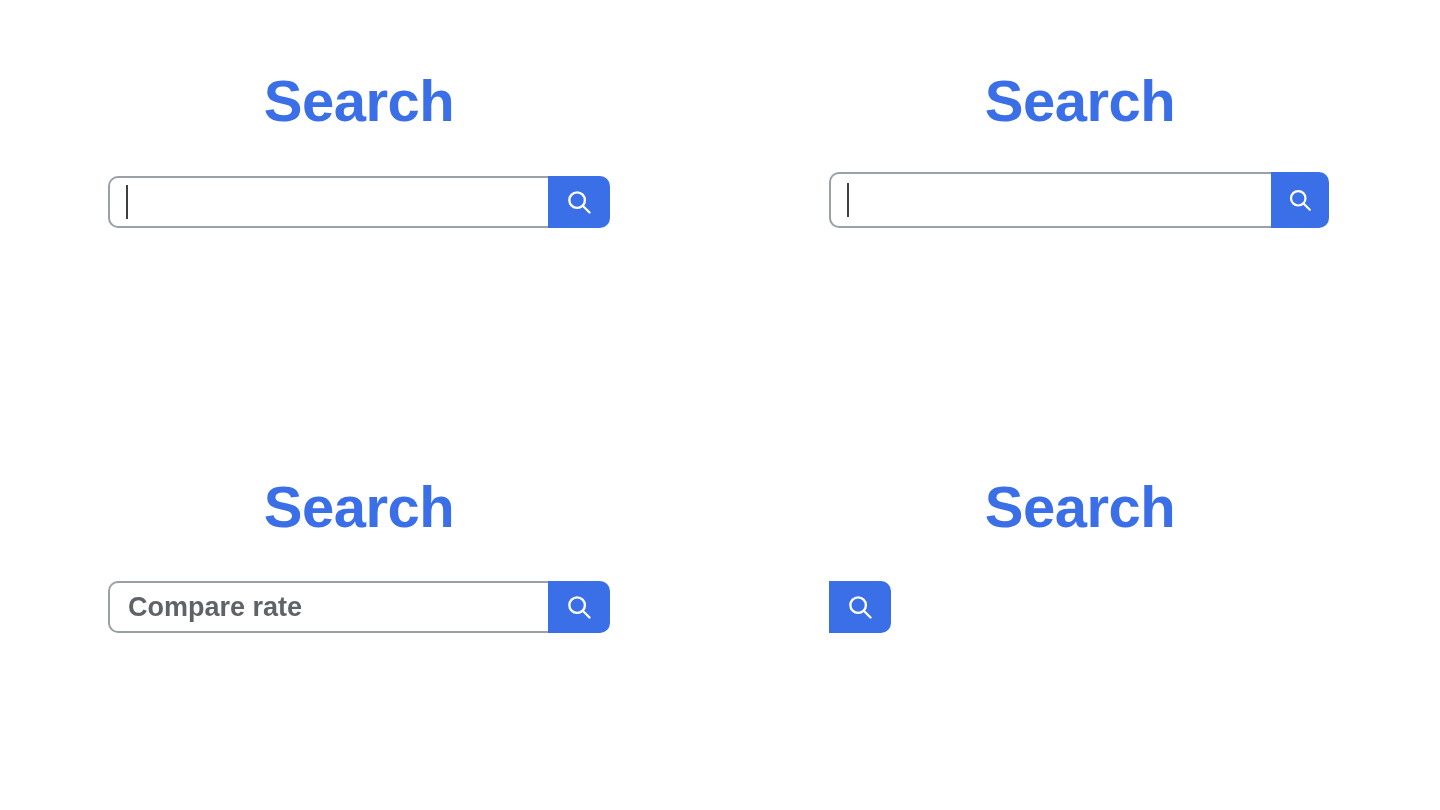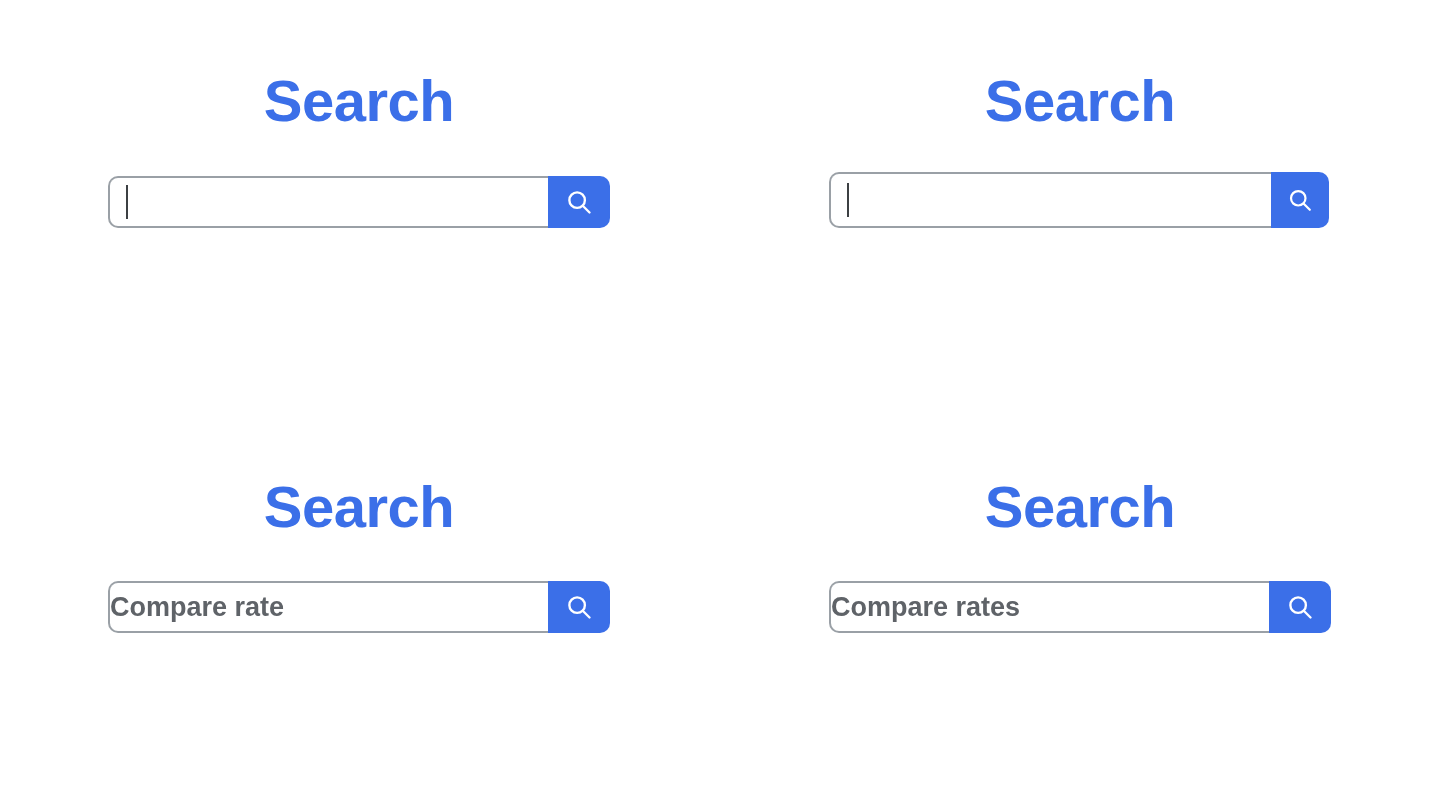--- a/index.html
+++ b/index.html
@@ -46,20 +46,21 @@
   .search-input {
     flex: 1 1 auto;
     box-sizing: border-box;
     border: 2px solid #9aa0a6;
     border-right: none;
     border-top-left-radius: 10px;
     border-bottom-left-radius: 10px;
     background: #ffffff;
     display: flex;
     align-items: center;
+    padding-left: 18px;
     font-size: 27px;
     font-weight: bold;
     color: #5f6368;
     overflow: hidden;
     white-space: nowrap;
   }
 
   .search-input.is-empty {
     padding-left: 16px;
   }
@@ -163,23 +164,20 @@
             <line x1="15.2" y1="15.2" x2="20.4" y2="20.4"></line>
           </svg>
         </span>
       </button>
     </div>
   </div>
 
   <div class="widget" id="cell-bottom-right">
     <div class="widget-title">Search</div>
     <div class="searchbar">
-      <div class="search-input" title="Compare rates">
-        <span>Compare rates</span>
-      </div>
       <button class="search-button" aria-label="Search">
         <span>
           <svg width="30" height="30" viewBox="0 0 24 24" fill="none" stroke="#ffffff" stroke-width="1.9" stroke-linecap="round">
             <circle cx="10.5" cy="10.5" r="6.2"></circle>
             <line x1="15.2" y1="15.2" x2="20.4" y2="20.4"></line>
           </svg>
         </span>
       </button>
     </div>
   </div>

